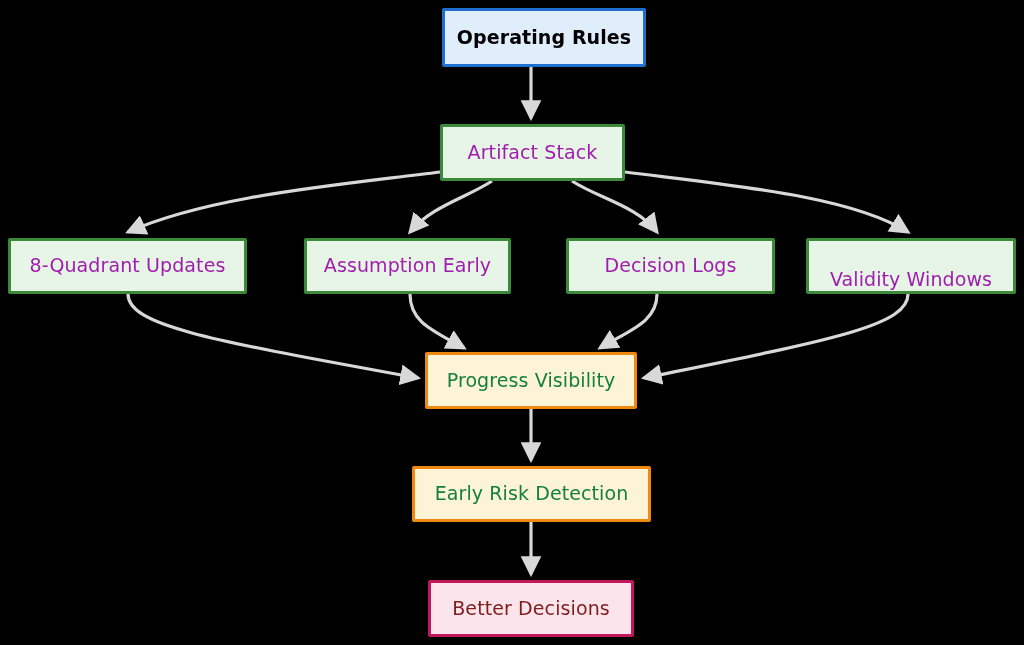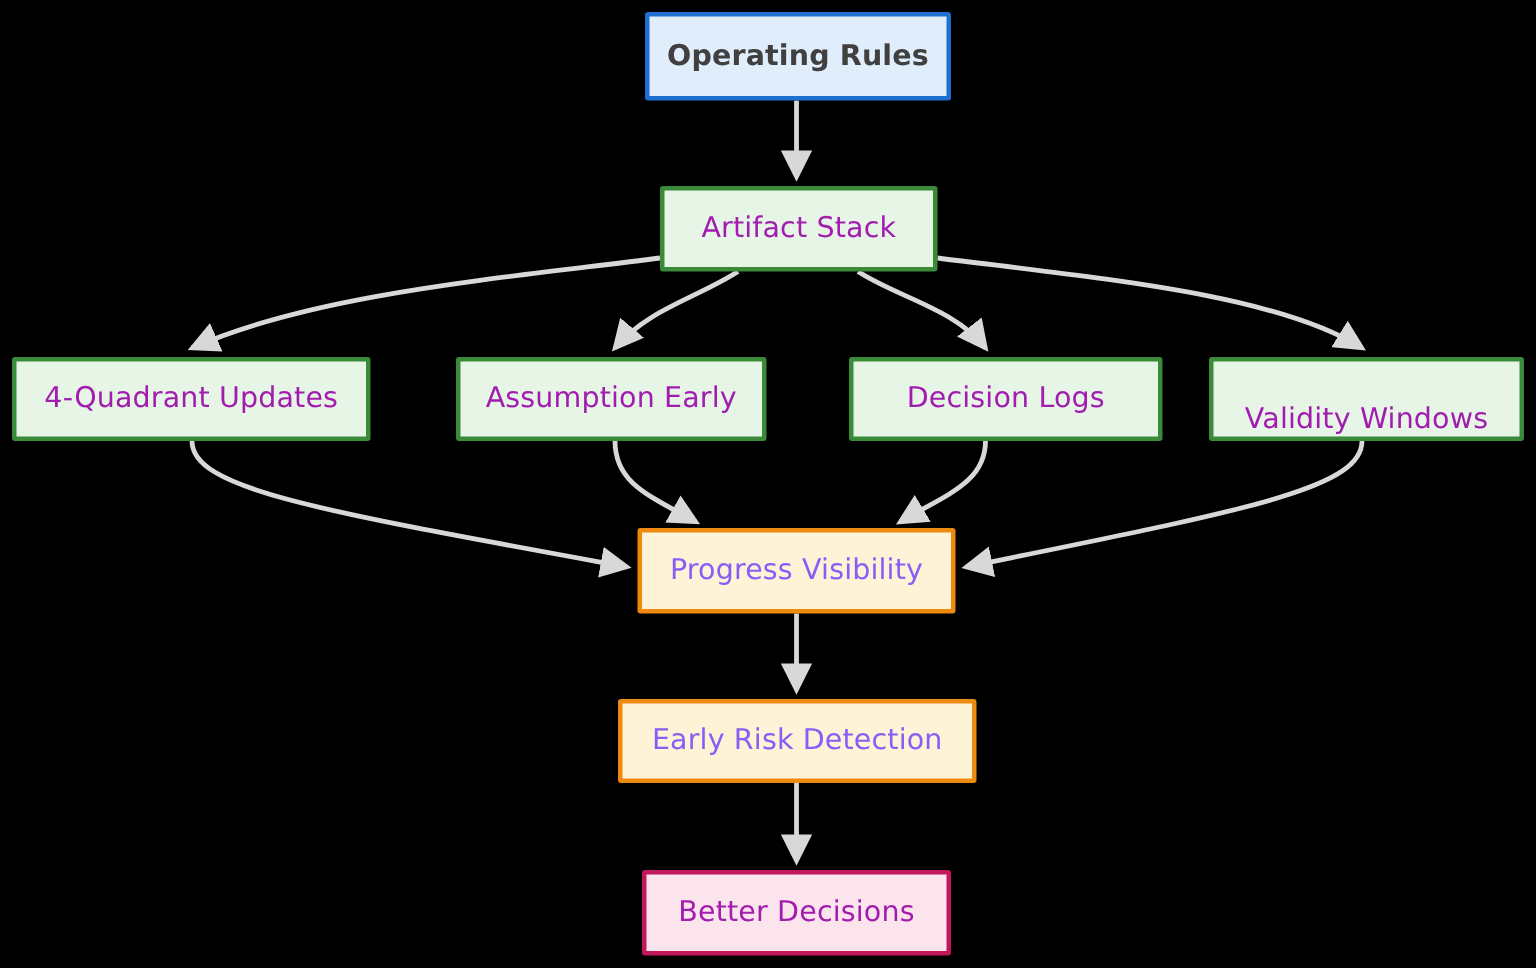--- a/index.html
+++ b/index.html
@@ -40,24 +40,24 @@
     font-size: 19px;
     line-height: 1.15;
     letter-spacing: 0.1px;
     white-space: nowrap;
     z-index: 3;
   }
   .node-label {
     display: block;
   }
   
-  .n-blue   { background:#e0eefc; border-color:#1f6fd0; color:#404040; font-weight:700; }
+  .n-blue   { background:#e0eefc; border-color:#1f6fd0; color:#000000; font-weight:700;margin-left:12px; }
   .n-green  { background:#e6f5e6; border-color:#3a8a3a; color:#a21caf; font-weight:400; }
-  .n-orange { background:#fdf3d7; border-color:#ef8a11; color:#8b5cf6; font-weight:400; }
-  .n-pink   { background:#fce4ec; border-color:#c2185b; color:#a21caf; font-weight:400; }
+  .n-orange { background:#fdf3d7; border-color:#ef8a11; color:#15803d; font-weight:400; }
+  .n-pink   { background:#fce4ec; border-color:#c2185b; color:#7f1d1d; font-weight:400; }
 
   
   #node-operating-rules  { left:430px; top:8px;   width:204px; height:59px; }
   #node-artifact-stack   { left:440px; top:124px; width:185px; height:57px; }
   #node-quadrant-updates { left:8px;   top:238px; width:239px; height:56px; }
   #node-assumption-logs  { left:304px; top:238px; width:207px; height:56px; }
   #node-decision-logs    { left:566px; top:238px; width:209px; height:56px; }
   #node-validity-windows { left:806px; top:238px; width:210px; height:56px;align-items:flex-end; }
   #node-progress-visibility { left:425px; top:352px; width:212px; height:57px; }
   #node-early-risk-detection { left:412px; top:466px; width:239px; height:56px;align-items:center; }
@@ -102,21 +102,21 @@
 
   <div class="node n-blue" id="node-operating-rules">
     <span class="node-label">Operating Rules</span>
   </div>
 
   <div class="node n-green" id="node-artifact-stack">
     <span class="node-label">Artifact Stack</span>
   </div>
 
   <div class="node n-green" id="node-quadrant-updates">
-    <span class="node-label">4-Quadrant Updates</span>
+    <span class="node-label">8-Quadrant Updates</span>
   </div>
 
   <div class="node n-green" id="node-assumption-logs">
     <span class="node-label">Assumption Early</span>
   </div>
 
   <div class="node n-green" id="node-decision-logs">
     <span class="node-label">Decision Logs</span>
   </div>
 

